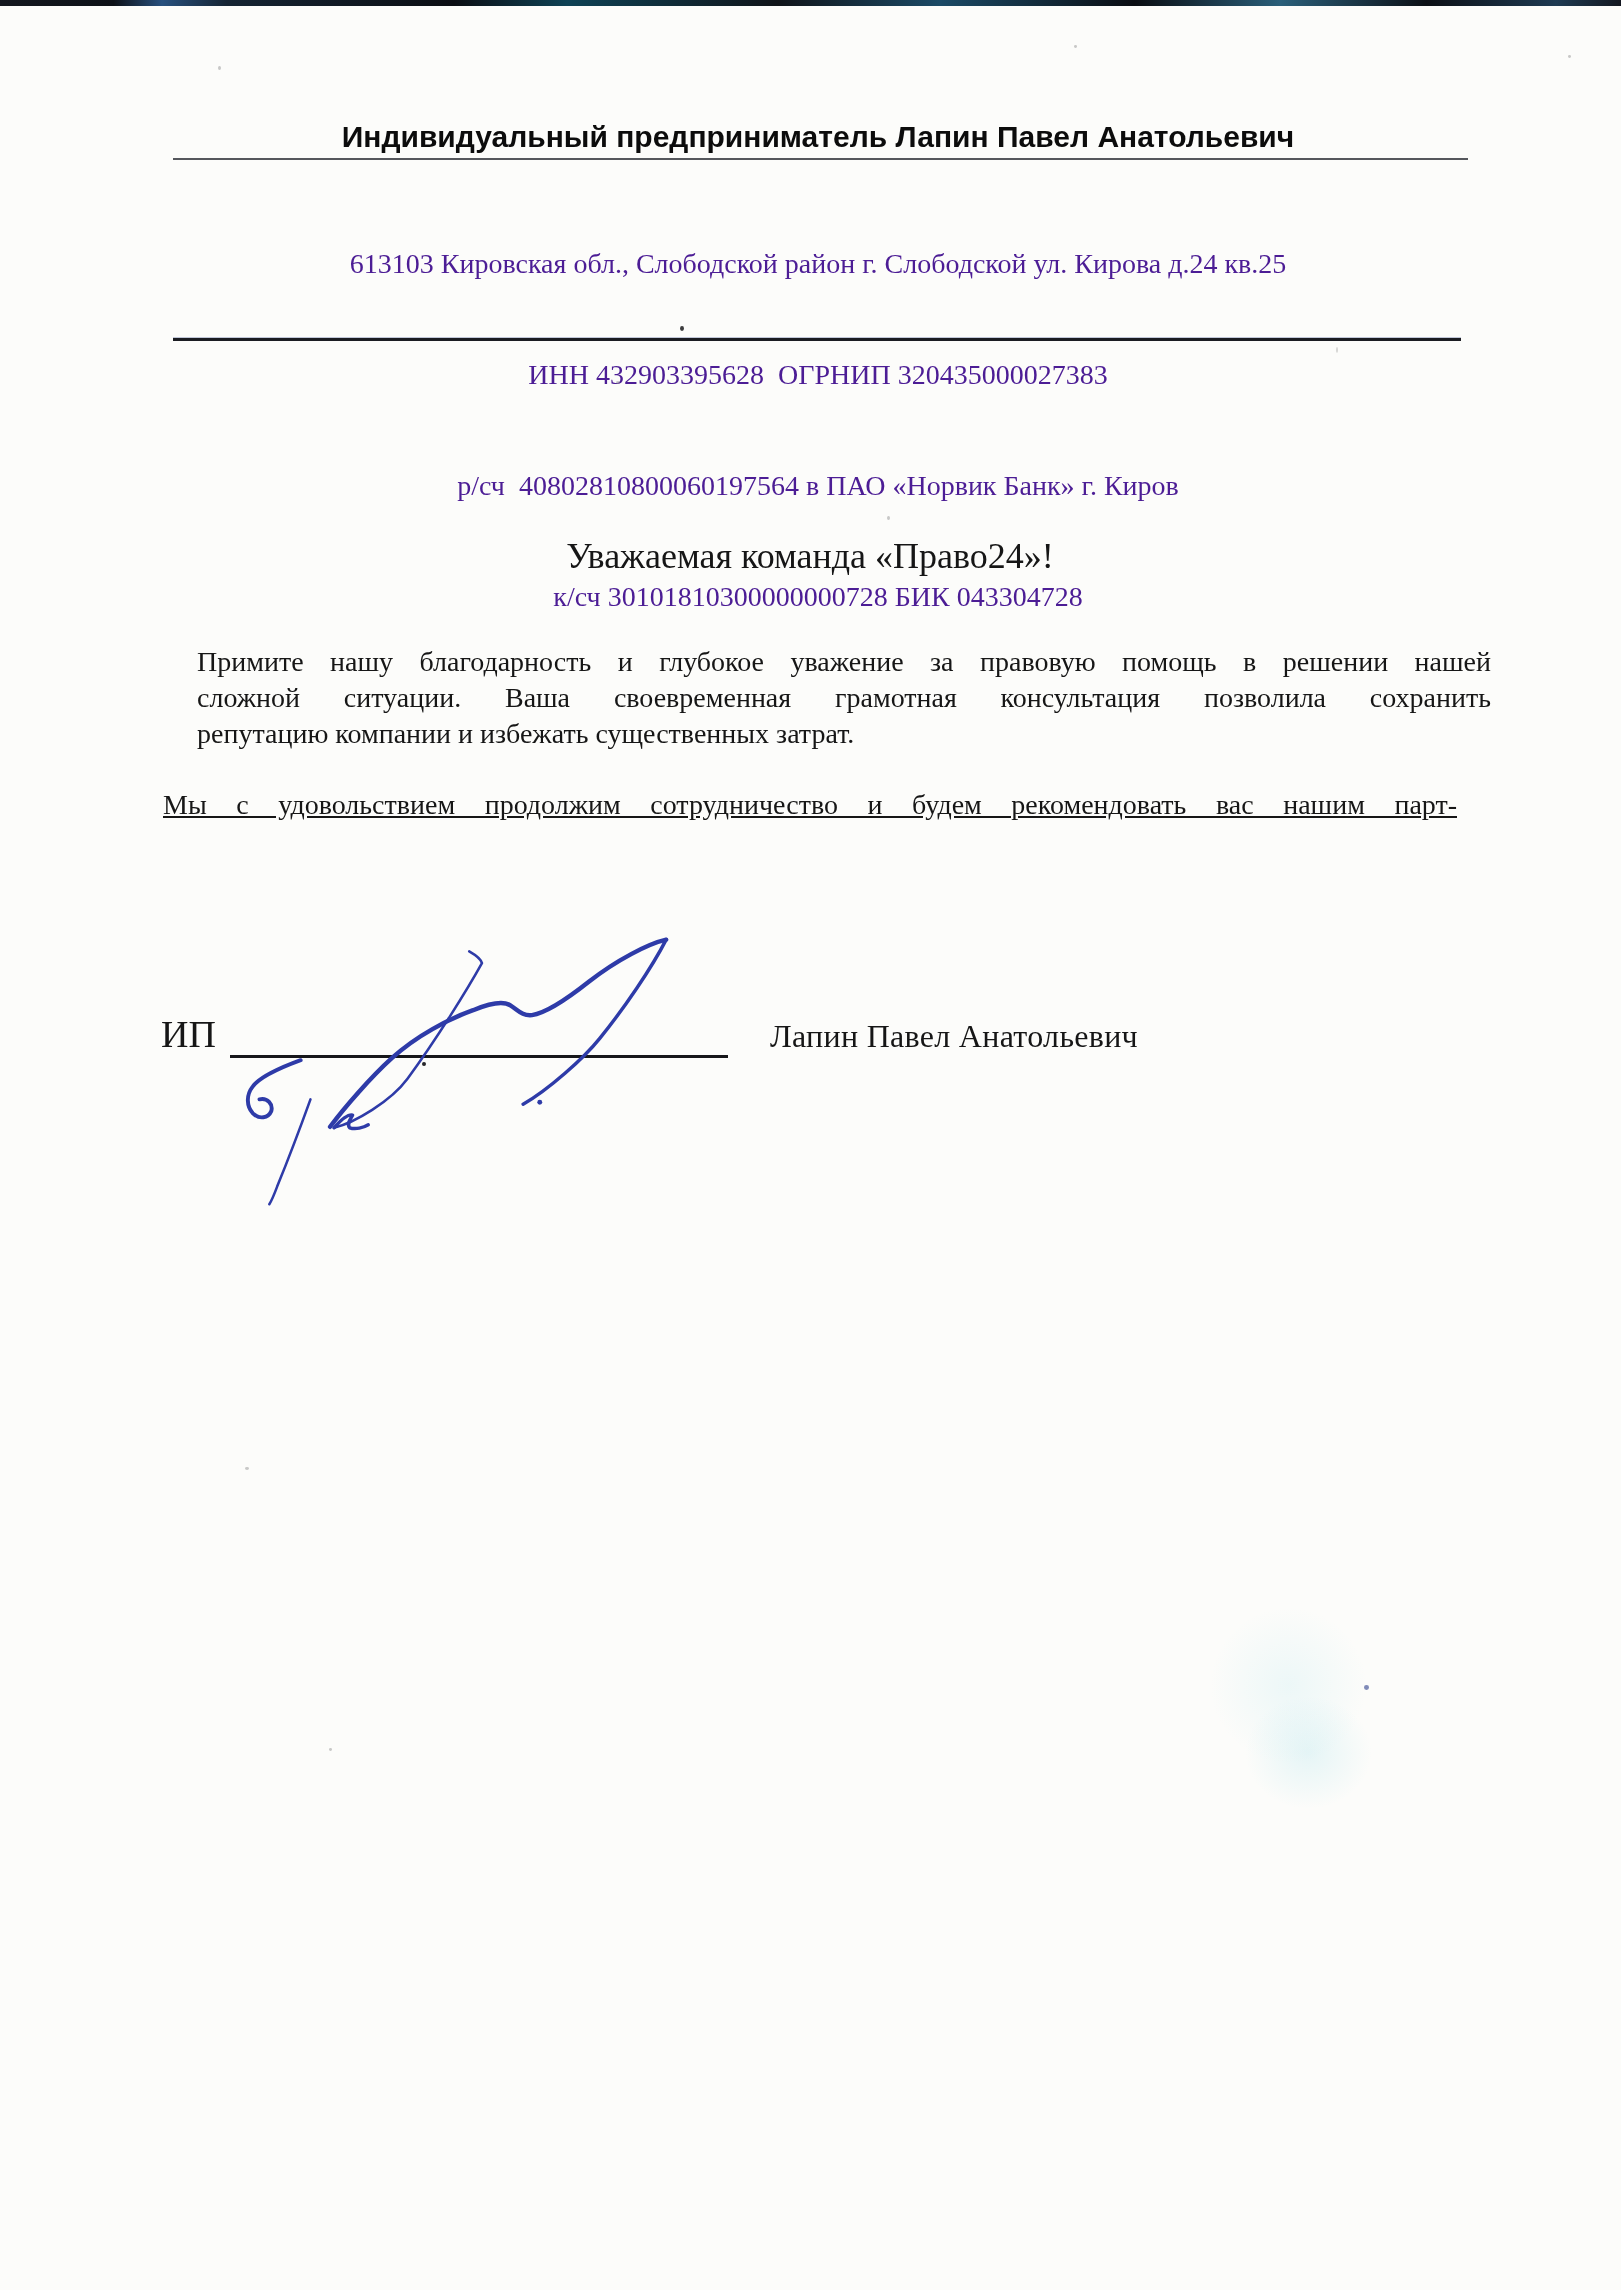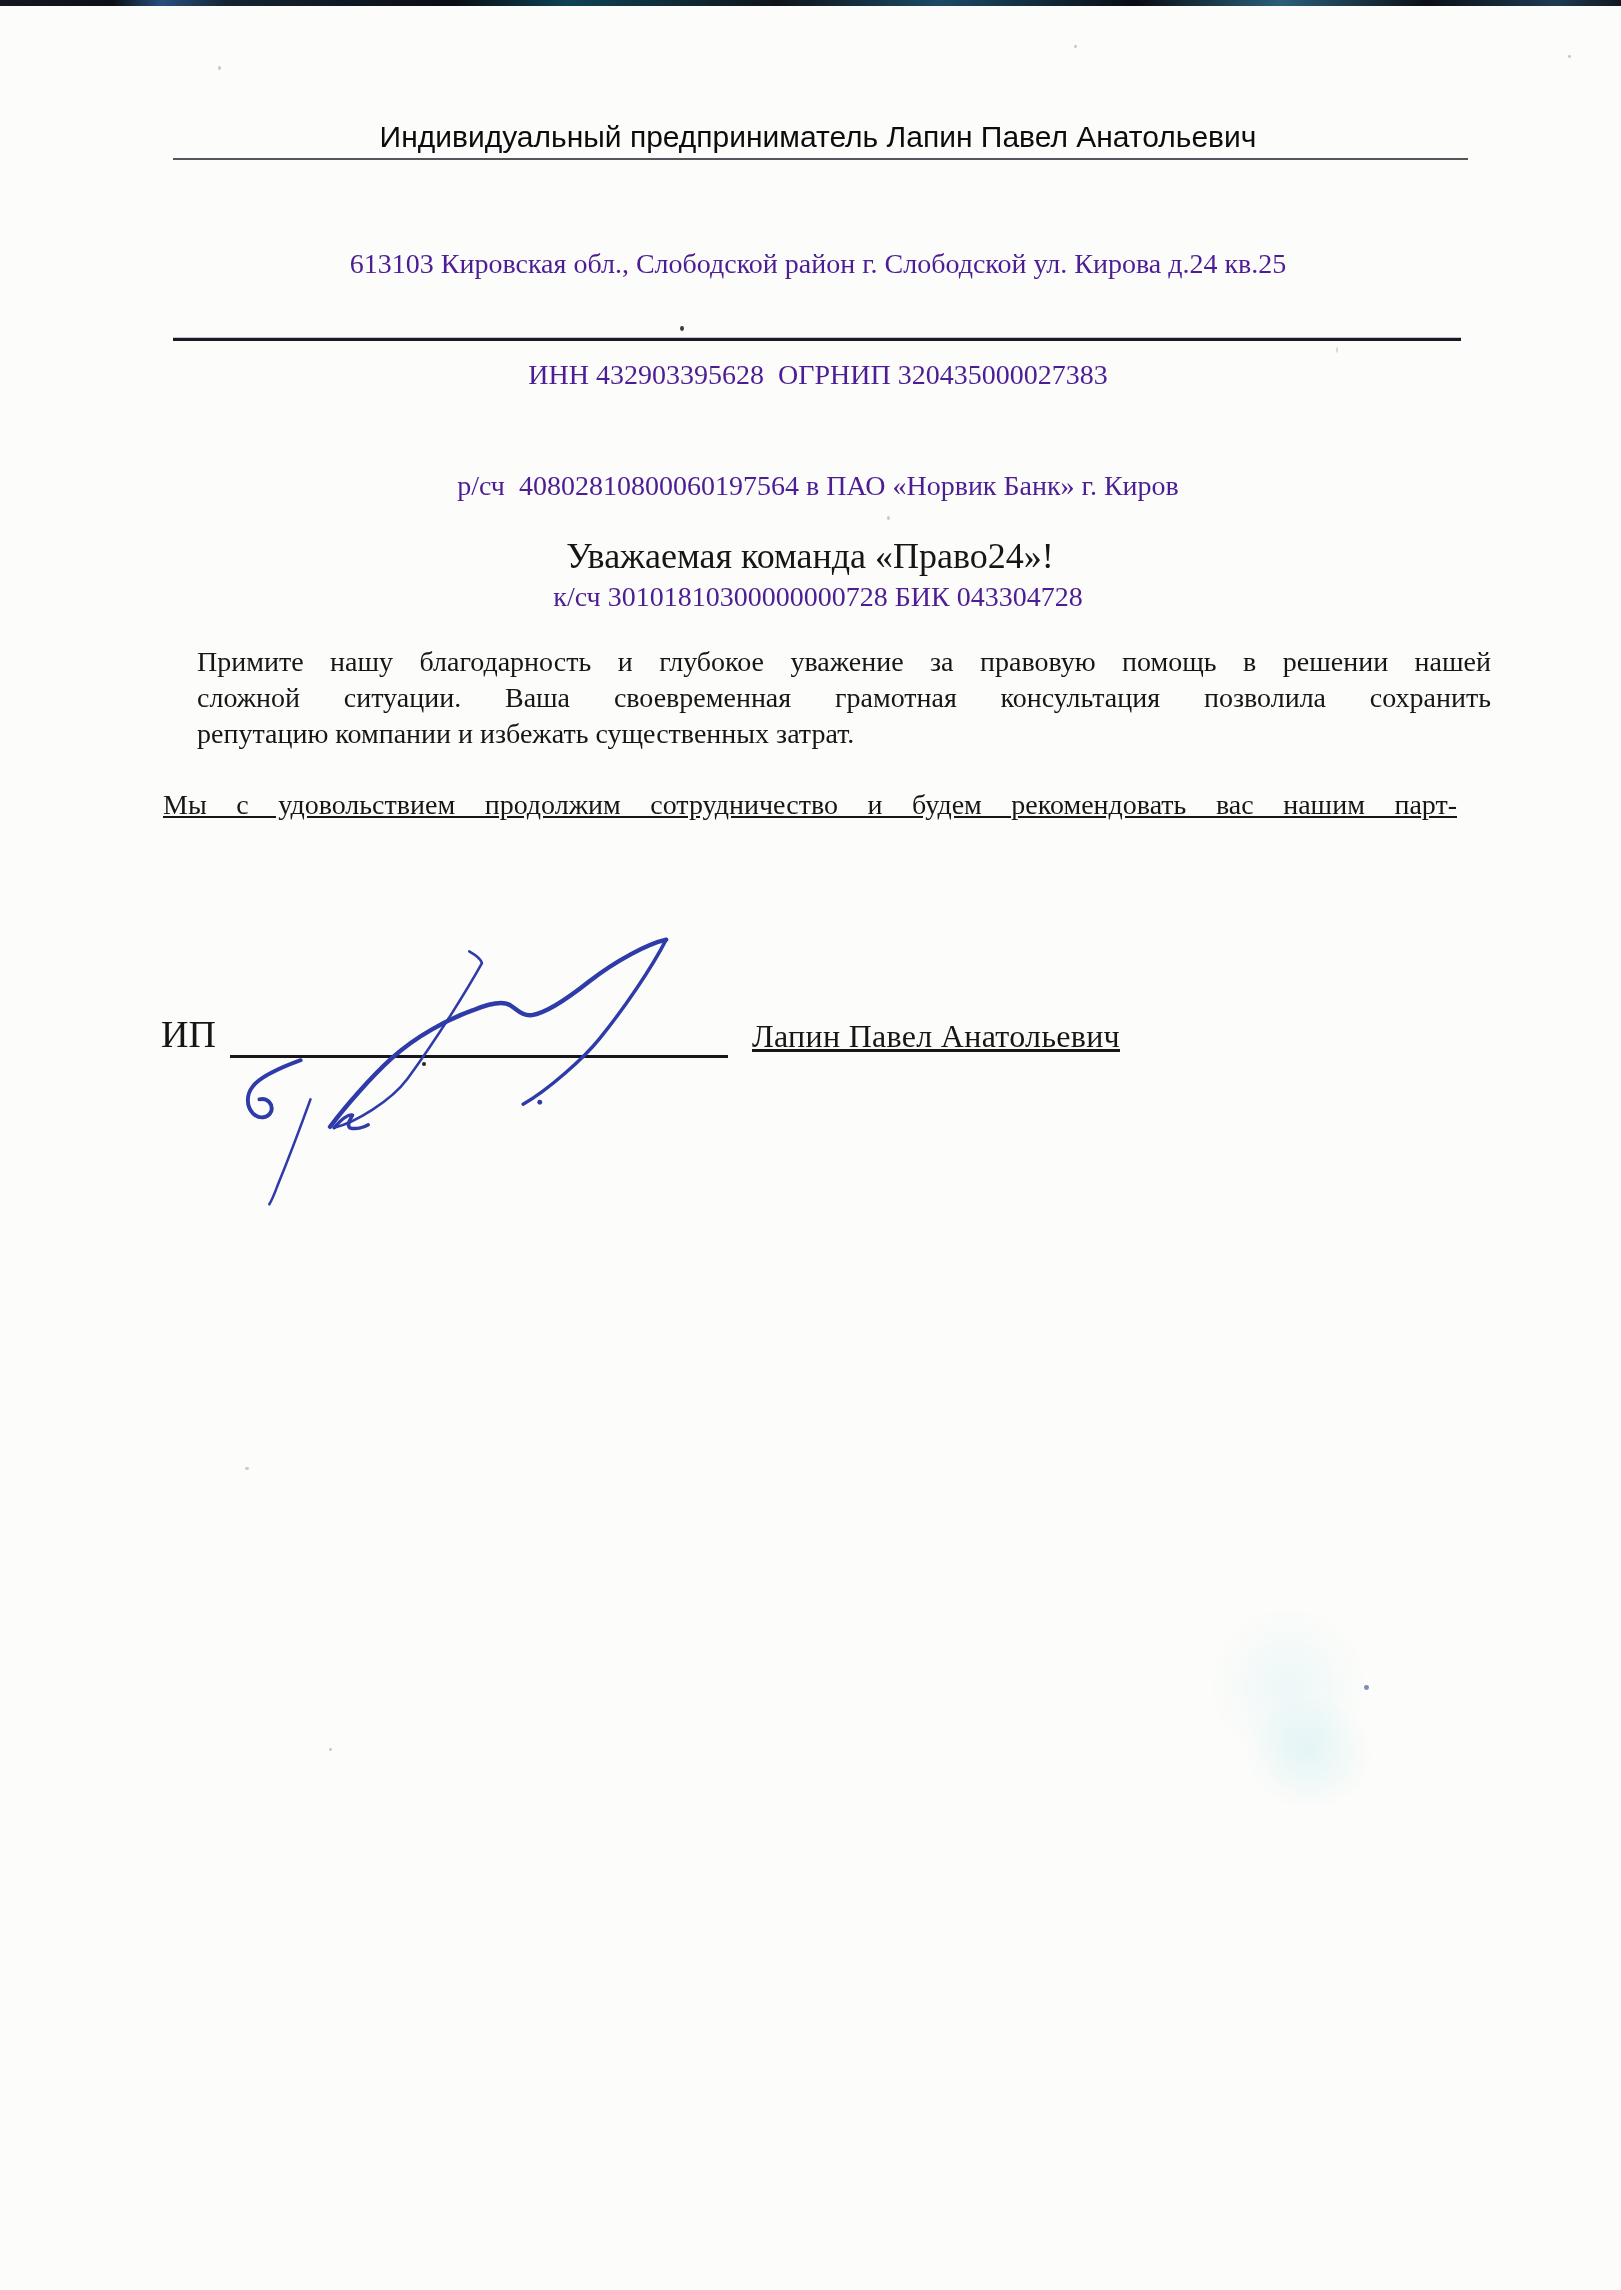--- a/index.html
+++ b/index.html
@@ -24,21 +24,21 @@
   }
 
   
   .letterhead {
     position: absolute; left: 173px; top: 0; width: 1290px;
     text-align: center;
   }
   .lh-title {
     position: absolute; left: 0; top: 120px; width: 100%;
     font-family: "Liberation Sans", sans-serif;
-    font-weight: normal; font-size: 30px; line-height: 33px;
+    font-weight: bold; font-size: 30px; line-height: 33px;
     color: #0c0c0c;
   }
   .lh-rule-top {
     position: absolute; left: 0; top: 158px; width: 1295px; height: 2px;
     background: var(--rule-gray, #55575c);
   }
   .lh-lines {
     position: absolute; left: 0; top: 171px; width: 100%;
     font-size: 28px; line-height: 37px;
     white-space: pre-wrap; color: #4c1d95;
@@ -70,22 +70,22 @@
   
   .sig-prefix {
     position: absolute; left: 161px; top: 1017px;
     font-size: 38px; line-height: 35px;
   }
   .sig-underline {
     position: absolute; left: 230px; top: 1055px; width: 498px; height: 2.9px;
     background: #17171a;
   }
   .sig-name {
-    position: absolute; left: 752px; top: 1019px;
-    font-size: 32px; line-height: 35px; letter-spacing: 0.3px; text-decoration: underline;
+    position: absolute; left: 770px; top: 1019px;
+    font-size: 32px; line-height: 35px; letter-spacing: 0.3px;
   }
   .sig-svg { position: absolute; left: 225px; top: 921px; }
   .sig-svg path {
     fill: none; stroke: var(--ink-blue, #2e3ba8);
     stroke-linecap: round; stroke-linejoin: round;
   }
   .sig-svg .w1 { stroke-width: 4.5px; }
   .sig-svg .w2 { stroke-width: 3.5px; }
   .sig-svg .w3 { stroke-width: 2.6px; }
   .sig-svg .w4 { stroke-width: 4px; }

